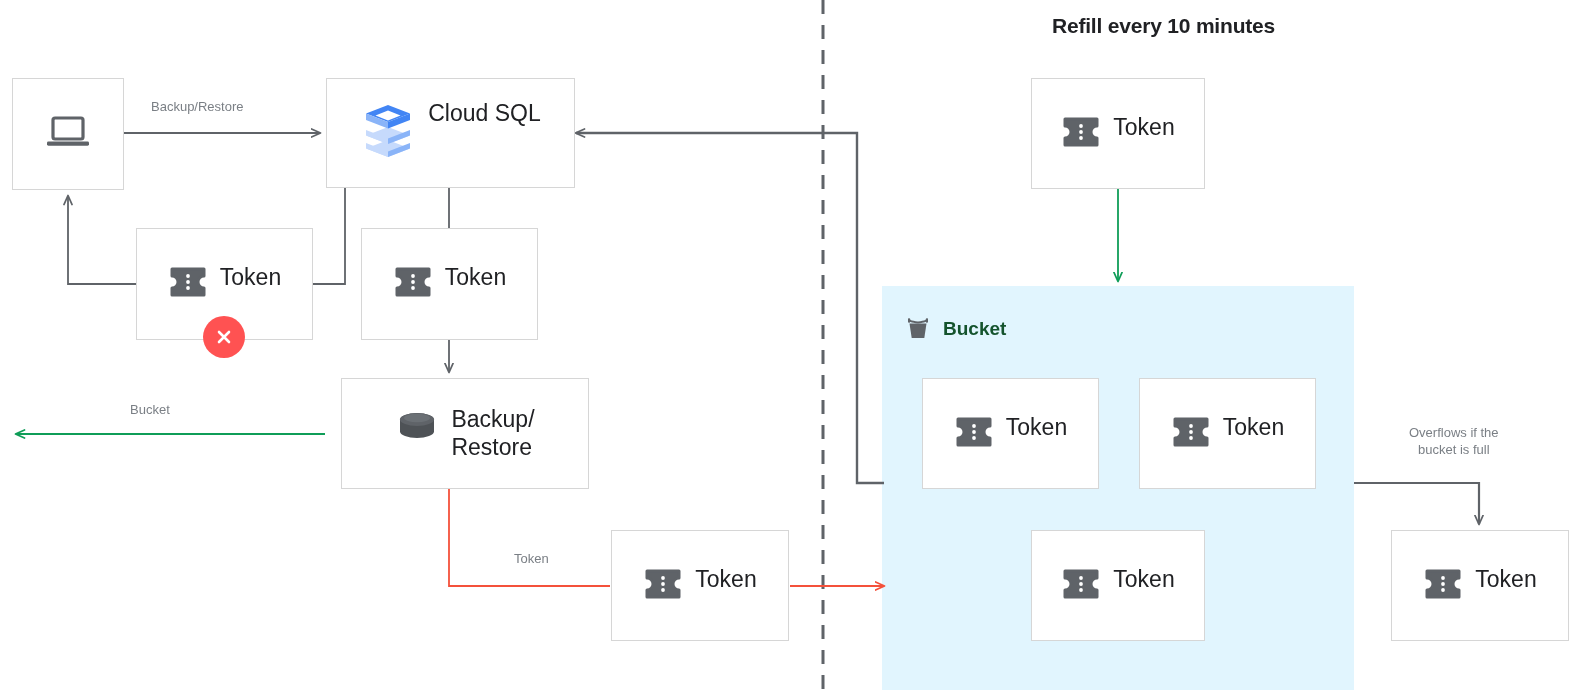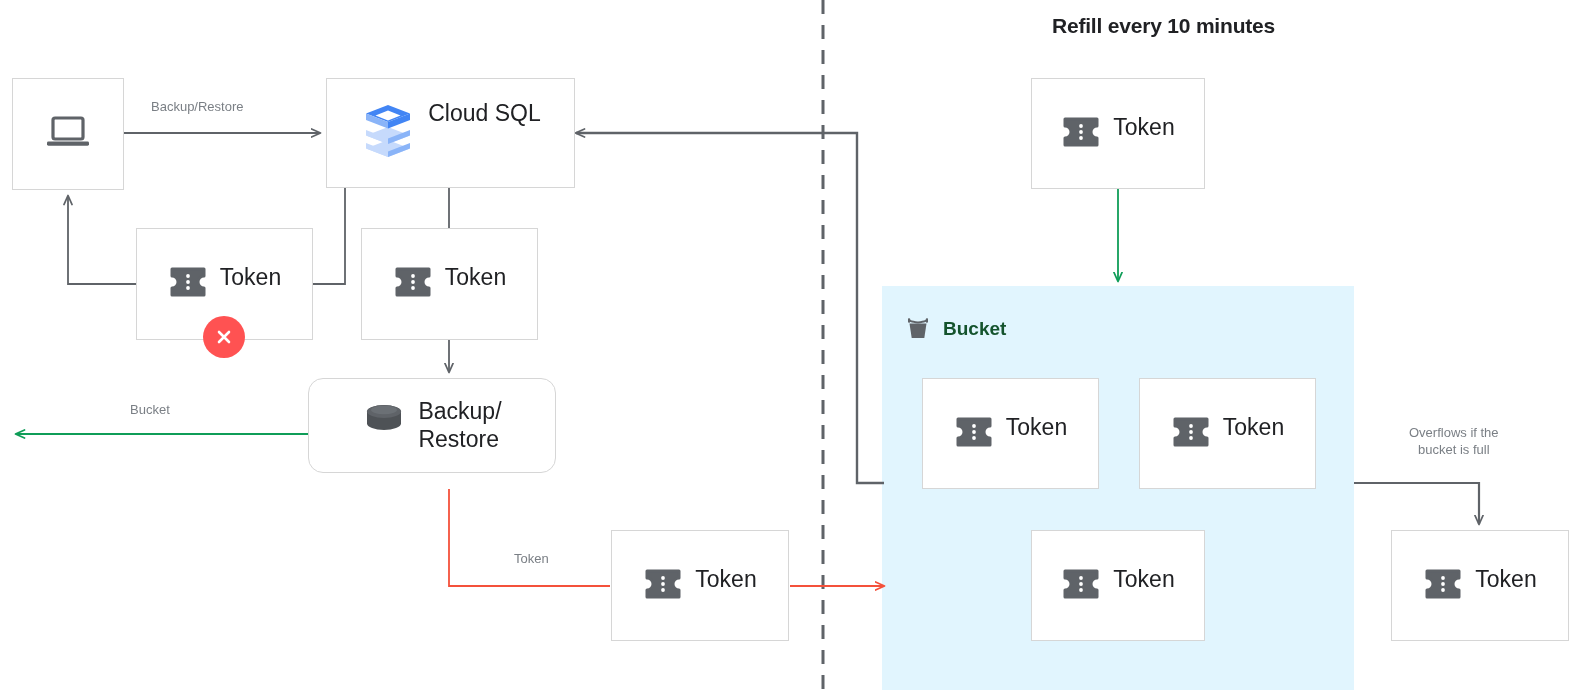--- a/index.html
+++ b/index.html
@@ -147,21 +147,21 @@
           <path d="M4 5 h32 v7 a6 6 0 0 0 0 12 v7 h-32 v-7 a6 6 0 0 0 0-12 z" fill="#5f6368" stroke="#5f6368" stroke-width="3" stroke-linejoin="round"></path>
           <circle cx="20" cy="12" r="1.9" fill="#ffffff"></circle>
           <circle cx="20" cy="18" r="1.9" fill="#ffffff"></circle>
           <circle cx="20" cy="24" r="1.9" fill="#ffffff"></circle>
         </svg>
       </span>
       <span class="node-label">Token</span>
     </div>
   </div>
 
-  <div class="node" style="left:308px;top:378px;width:248px;height:95px;border-radius:15px;">
+  <div class="node" style="left:341px;top:378px;width:248px;height:111px;">
     <div class="inner">
       <span class="icon">
         <svg width="44" height="40" viewBox="0 0 44 40">
           <ellipse cx="22" cy="13.5" rx="17" ry="6.5" fill="#5a5f63"></ellipse>
           <path d="M5 13.5 v12 a17 6.5 0 0 0 34 0 v-12 z" fill="#4e5256"></path>
           <ellipse cx="22" cy="13.5" rx="17" ry="6.5" fill="#5f6368"></ellipse>
           <ellipse cx="22" cy="12" rx="13" ry="4.2" fill="#6b7075"></ellipse>
         </svg>
       </span>
       <span class="node-label">Backup/

